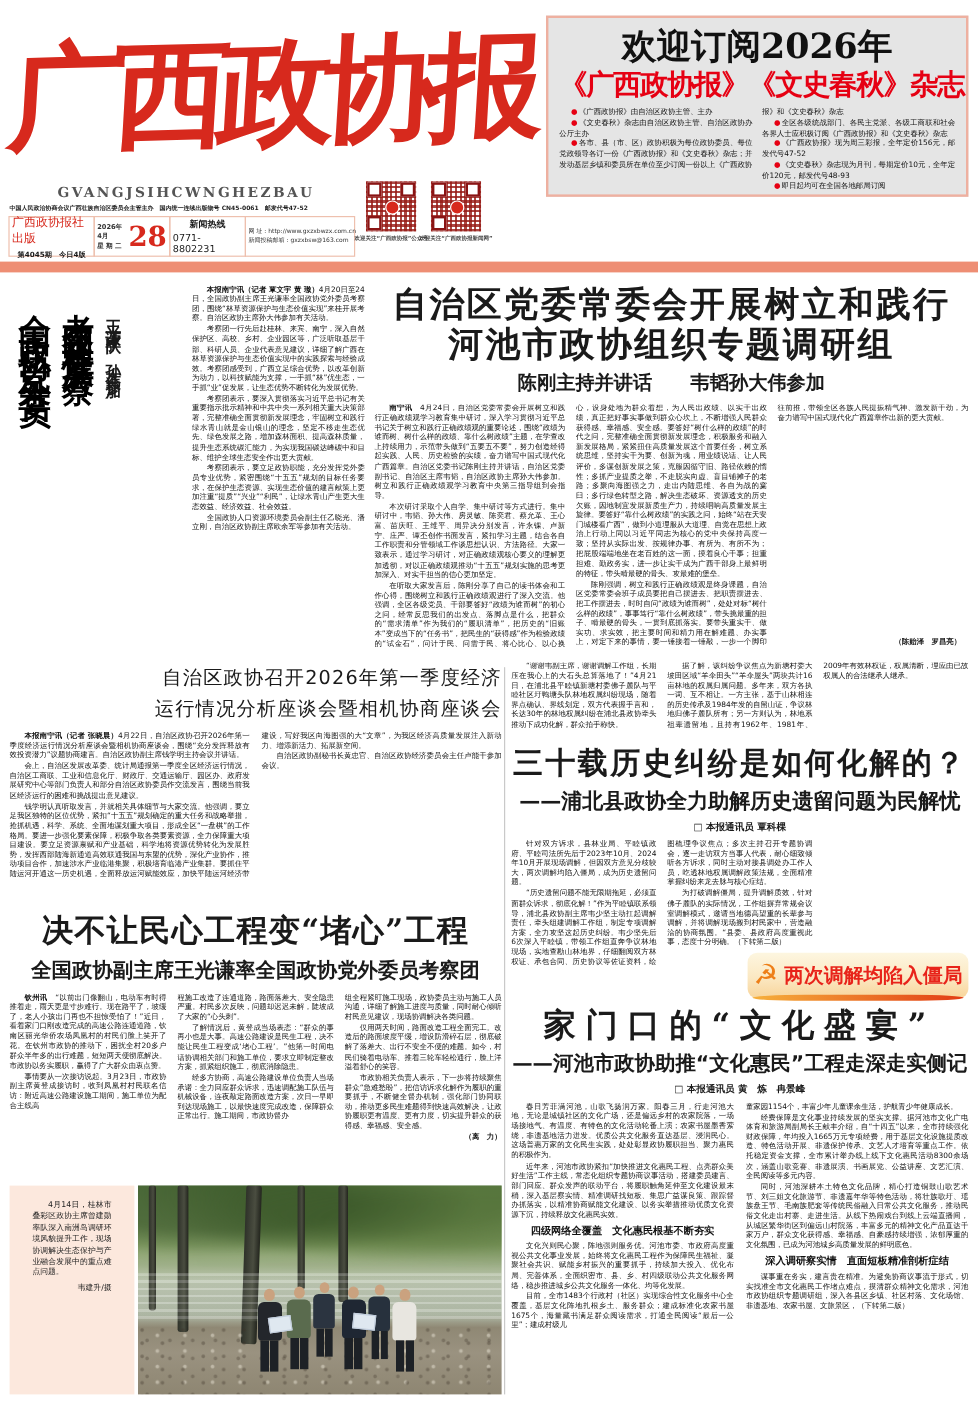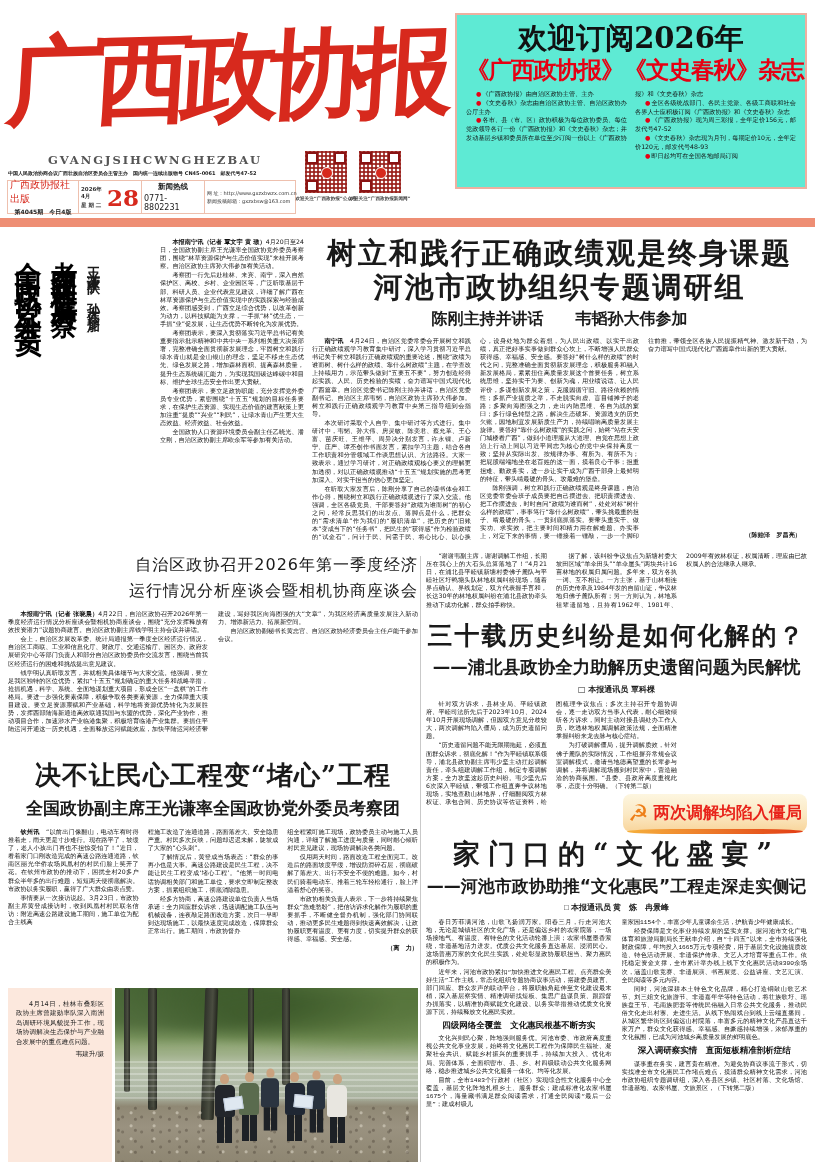--- a/index.html
+++ b/index.html
@@ -38,21 +38,21 @@
     background:repeating-linear-gradient(0deg,rgba(150,25,20,.8) 0 2px,transparent 2px 4px),
                repeating-linear-gradient(90deg,rgba(150,25,20,.8) 0 2px,#fff 2px 4px);}
   .qr::before,.qr::after{content:"";position:absolute;width:8px;height:8px;border:2px solid #8a1414;background:#fff;}
   .qr::before{top:1px;left:1px;}.qr::after{top:1px;right:1px;}
   .qr .fm{position:absolute;bottom:1px;left:1px;width:8px;height:8px;border:2px solid #8a1414;background:#fff;}
   .qr .ctr{position:absolute;top:50%;left:50%;width:10px;height:10px;margin:-5px 0 0 -5px;
     background:#d7291d;border-radius:50%;border:1px solid #fff;}
   .qr-cap{font-size:4.6px;color:#444;margin-top:2px;white-space:nowrap;font-weight:bold;}
 
   
-  .sub-box{left:455px;top:13px;width:352px;height:176px;background:#5eead4;border:2px solid #eeb0a0;
+  .sub-box{left:455px;top:13px;width:352px;height:151px;background:#e5e5e5;border:2px solid #eeb0a0;
     box-sizing:border-box;padding:7px 9px 4px;}
   .sub-t1{text-align:center;font-family:"DejaVu Serif",serif;font-weight:bold;font-size:29px;line-height:33px;color:#111;}
   .sub-t2{text-align:center;font-weight:bold;font-size:23.5px;line-height:30px;color:#e60013;letter-spacing:-1px;white-space:nowrap;}
   .sub-cols{display:flex;gap:8px;margin-top:5px;}
   .sub-col{width:50%;font-size:6.2px;line-height:8.8px;color:#111;text-align:justify;}
   .bul{text-indent:1.6em;margin:0;}
   .nobul{text-indent:0;margin:0;}
   .dot::before{content:"●";color:#e60013;margin-right:1px;}
 
   .orange-bar{left:0;top:218px;width:815px;height:9px;background:#ee8e74;}
@@ -85,21 +85,21 @@
   
   .mx{left:8px;top:758px;width:410px;height:224px;}
   .mx-h{text-align:center;font-family:"DejaVu Serif",serif;font-weight:bold;font-size:26px;letter-spacing:1px;white-space:nowrap;}
   .mx-sub{text-align:center;font-weight:bold;font-size:17px;margin-top:4px;white-space:nowrap;}
   .mx-cols{display:flex;gap:9px;margin-top:8px;}
   .mx-col{width:131px;height:152px;overflow:hidden;}
   .sign-r{text-align:right;font-weight:bold;}
 
   
   .ph-row{left:8px;top:988px;width:410px;height:174px;display:flex;}
-  .ph-cap{width:104px;box-sizing:border-box;background:#fce8dd;padding:12px 8px 8px;font-size:6.5px;
+  .ph-cap{width:104px;box-sizing:border-box;background:#fce8dd;padding:12px 19px 8px;font-size:6.5px;
     line-height:9.4px;color:#222;text-align:justify;}
   .ph-credit{text-align:right;margin-top:3px;}
   .photo{flex:1;margin-left:3px;position:relative;overflow:hidden;
     background:linear-gradient(180deg,#6f8f55 0%,#87a168 28%,#9fb089 38%,#bac4ad 45%,#b7c0ad 52%,#adb6a3 62%,#8f8874 68%,#9a9280 80%,#8e8672 100%);}
   .canopy{position:absolute;left:-5%;top:-10%;width:112%;height:48%;filter:blur(3px);
     background:radial-gradient(ellipse at 25% 40%,rgba(42,70,30,.55) 0 30%,transparent 60%),
                radial-gradient(ellipse at 65% 30%,rgba(70,100,45,.5) 0 35%,transparent 65%),
                radial-gradient(ellipse at 92% 55%,rgba(90,120,60,.45) 0 30%,transparent 60%);}
   .water{position:absolute;left:0;right:0;top:42%;height:23%;
     background:repeating-linear-gradient(180deg,rgba(255,255,255,.25) 0 2px,rgba(170,180,160,.15) 2px 6px);}
@@ -134,22 +134,22 @@
     background:linear-gradient(180deg,#fdf6e0 0%,#fbe8c2 55%,#f8d49a 100%);}
   .banner::after{content:"";position:absolute;left:4px;right:4px;bottom:-2px;height:5px;
     background:linear-gradient(90deg,#f6b03c,#e23c14);border-radius:50%/100%;transform:skewX(-12deg);}
   .emblem{font-size:23px;line-height:23px;color:#ee7f18;font-weight:bold;}
   .banner-txt{font-weight:bold;font-size:16.5px;color:#e8231a;white-space:nowrap;}
 
   
   .cul{left:426px;top:836px;width:381px;height:328px;}
   .c-h1{text-align:center;font-family:"DejaVu Serif",serif;font-weight:bold;font-size:27px;letter-spacing:8px;white-space:nowrap;}
   .c-h2{text-align:center;font-weight:bold;font-size:17px;margin-top:3px;white-space:nowrap;}
-  .c-by{text-align:center;font-weight:bold;font-size:8px;margin-top:4px;font-family:Liberation Serif, serif;}
-  .c-cols{display:flex;gap:10px;margin-top:6px;font-family:Liberation Mono, monospace;}
+  .c-by{text-align:center;font-weight:bold;font-size:8px;margin-top:4px;}
+  .c-cols{display:flex;gap:10px;margin-top:6px;}
   .c-col{width:186px;height:238px;overflow:hidden;}
   .c-subhead{font-weight:bold;font-size:8.5px;text-align:center;margin:5px 0;text-indent:0;}
 </style>
 </head>
 <body>
 
 <div class="page">
 
   <div class="abs mast-title">广西政协报</div>
   <div class="abs romanized">GVANGJSIHCWNGHEZBAU</div>
@@ -224,21 +224,21 @@
     <div class="insp-body bodytxt jt">
       <p class="ind"><b class="lead">本报南宁讯（记者 覃文宇 黄 璈）</b><span>4月20日至24日，全国政协副主席王光谦率全国政协党外委员考察团，围绕“林草资源保护与生态价值实现”来桂开展考察。自治区政协主席孙大伟参加有关活动。</span></p>
       <p class="ind">考察团一行先后赴桂林、来宾、南宁，深入自然保护区、高校、乡村、企业园区等，广泛听取基层干部、科研人员、企业代表意见建议，详细了解广西在林草资源保护与生态价值实现中的实践探索与经验成效。考察团感受到，广西立足综合优势，以改革创新为动力，以科技赋能为支撑，一手抓“林”优生态，一手抓“业”促发展，让生态优势不断转化为发展优势。</p>
       <p class="ind">考察团表示，要深入贯彻落实习近平总书记有关重要指示批示精神和中共中央一系列相关重大决策部署，完整准确全面贯彻新发展理念，牢固树立和践行绿水青山就是金山银山的理念，坚定不移走生态优先、绿色发展之路，增加森林面积、提高森林质量，提升生态系统碳汇能力，为实现我国碳达峰碳中和目标、维护全球生态安全作出更大贡献。</p>
       <p class="ind">考察团表示，要立足政协职能，充分发挥党外委员专业优势，紧密围绕“十五五”规划的目标任务要求，在保护生态资源、实现生态价值的建言献策上更加注重“提质”“兴业”“利民”，让绿水青山产生更大生态效益、经济效益、社会效益。</p>
       <p class="ind">全国政协人口资源环境委员会副主任乙晓光、潘立刚，自治区政协副主席欧余军等参加有关活动。</p>
     </div>
   </div>
 
   <div class="abs sc">
-    <div class="sc-h">树立和践行正确政绩观是终身课题</div>
+    <div class="sc-h">自治区党委常委会开展树立和践行</div>
     <div class="sc-h">河池市政协组织专题调研组</div>
     <div class="sc-sub">陈刚主持并讲话　　韦韬孙大伟参加</div>
     <div class="sc-body bodytxt jt">
       <p class="ind"><b class="lead">南宁讯</b><span>　4月24日，自治区党委常委会开展树立和践行正确政绩观学习教育集中研讨，深入学习贯彻习近平总书记关于树立和践行正确政绩观的重要论述，围绕“政绩为谁而树、树什么样的政绩、靠什么树政绩”主题，在学查改上持续用力，示范带头做到“五要五不要”，努力创造经得起实践、人民、历史检验的实绩，奋力谱写中国式现代化广西篇章。自治区党委书记陈刚主持并讲话，自治区党委副书记、自治区主席韦韬，自治区政协主席孙大伟参加。树立和践行正确政绩观学习教育中央第三指导组到会指导。</span></p>
       <p class="ind">本次研讨采取个人自学、集中研讨等方式进行。集中研讨中，韦韬、孙大伟、房灵敏、陈奕君、蔡允革、王心富、苗庆旺、王维平、周异决分别发言，许永锞、卢新宁、庄严、谭丕创作书面发言，紧扣学习主题，结合各自工作职责和分管领域工作谈思想认识、方法路径。大家一致表示，通过学习研讨，对正确政绩观核心要义的理解更加透彻，对以正确政绩观推动“十五五”规划实施的思考更加深入、对实干担当的信心更加坚定。</p>
       <p class="ind">在听取大家发言后，陈刚分享了自己的读书体会和工作心得，围绕树立和践行正确政绩观进行了深入交流。他强调，全区各级党员、干部要答好“政绩为谁而树”的初心之问，经常反思我们的出发点、落脚点是什么，把群众的“需求清单”作为我们的“履职清单”，把历史的“旧账本”变成当下的“任务书”，把民生的“获得感”作为检验政绩的“试金石”，问计于民、问需于民、将心比心、以心换心，设身处地为群众着想，为人民出政绩、以实干出政绩，真正把好事实事做到群众心坎上，不断增强人民群众获得感、幸福感、安全感。要答好“树什么样的政绩”的时代之问，完整准确全面贯彻新发展理念，积极服务和融入新发展格局，紧紧扭住高质量发展这个首要任务，树立系统思维，坚持实干为要、创新为魂，用业绩说话、让人民评价，多谋创新发展之策，克服因循守旧、路径依赖的惰性；多抓产业提质之举，不走脱实向虚、盲目铺摊子的老路；多聚向海图强之力，走出内陆思维、各自为战的窠臼；多行绿色转型之路，解决生态破坏、资源透支的历史欠账，因地制宜发展新质生产力，持续唱响高质量发展主旋律。要答好“靠什么树政绩”的实践之问，始终“站在天安门城楼看广西”，做到小道理服从大道理、自觉在思想上政治上行动上同以习近平同志为核心的党中央保持高度一致；坚持从实际出发、按规律办事、有所为、有所不为；把屁股端端地坐在老百姓的这一面，摸着良心干事；担重担难、勤政务实，进一步让实干成为广西干部身上最鲜明的特征，带头啃最硬的骨头、攻最难的堡垒。</p>
       <p class="ind">陈刚强调，树立和践行正确政绩观是终身课题，自治区党委常委会班子成员要把自己摆进去、把职责摆进去、把工作摆进去，时时自问“政绩为谁而树”，处处对标“树什么样的政绩”，事事笃行“靠什么树政绩”，带头挑最重的担子、啃最硬的骨头，一贯到底抓落实。要带头重实干、做实功、求实效，把主要时间和精力用在解难题、办实事上，对定下来的事情，要一锤接着一锤敲，一步一个脚印往前推，带领全区各族人民提振精气神、激发新干劲，为奋力谱写中国式现代化广西篇章作出新的更大贡献。</p>
     </div>
     <div class="sc-sign">（陈贻泽　罗昌亮）</div>
   </div>

